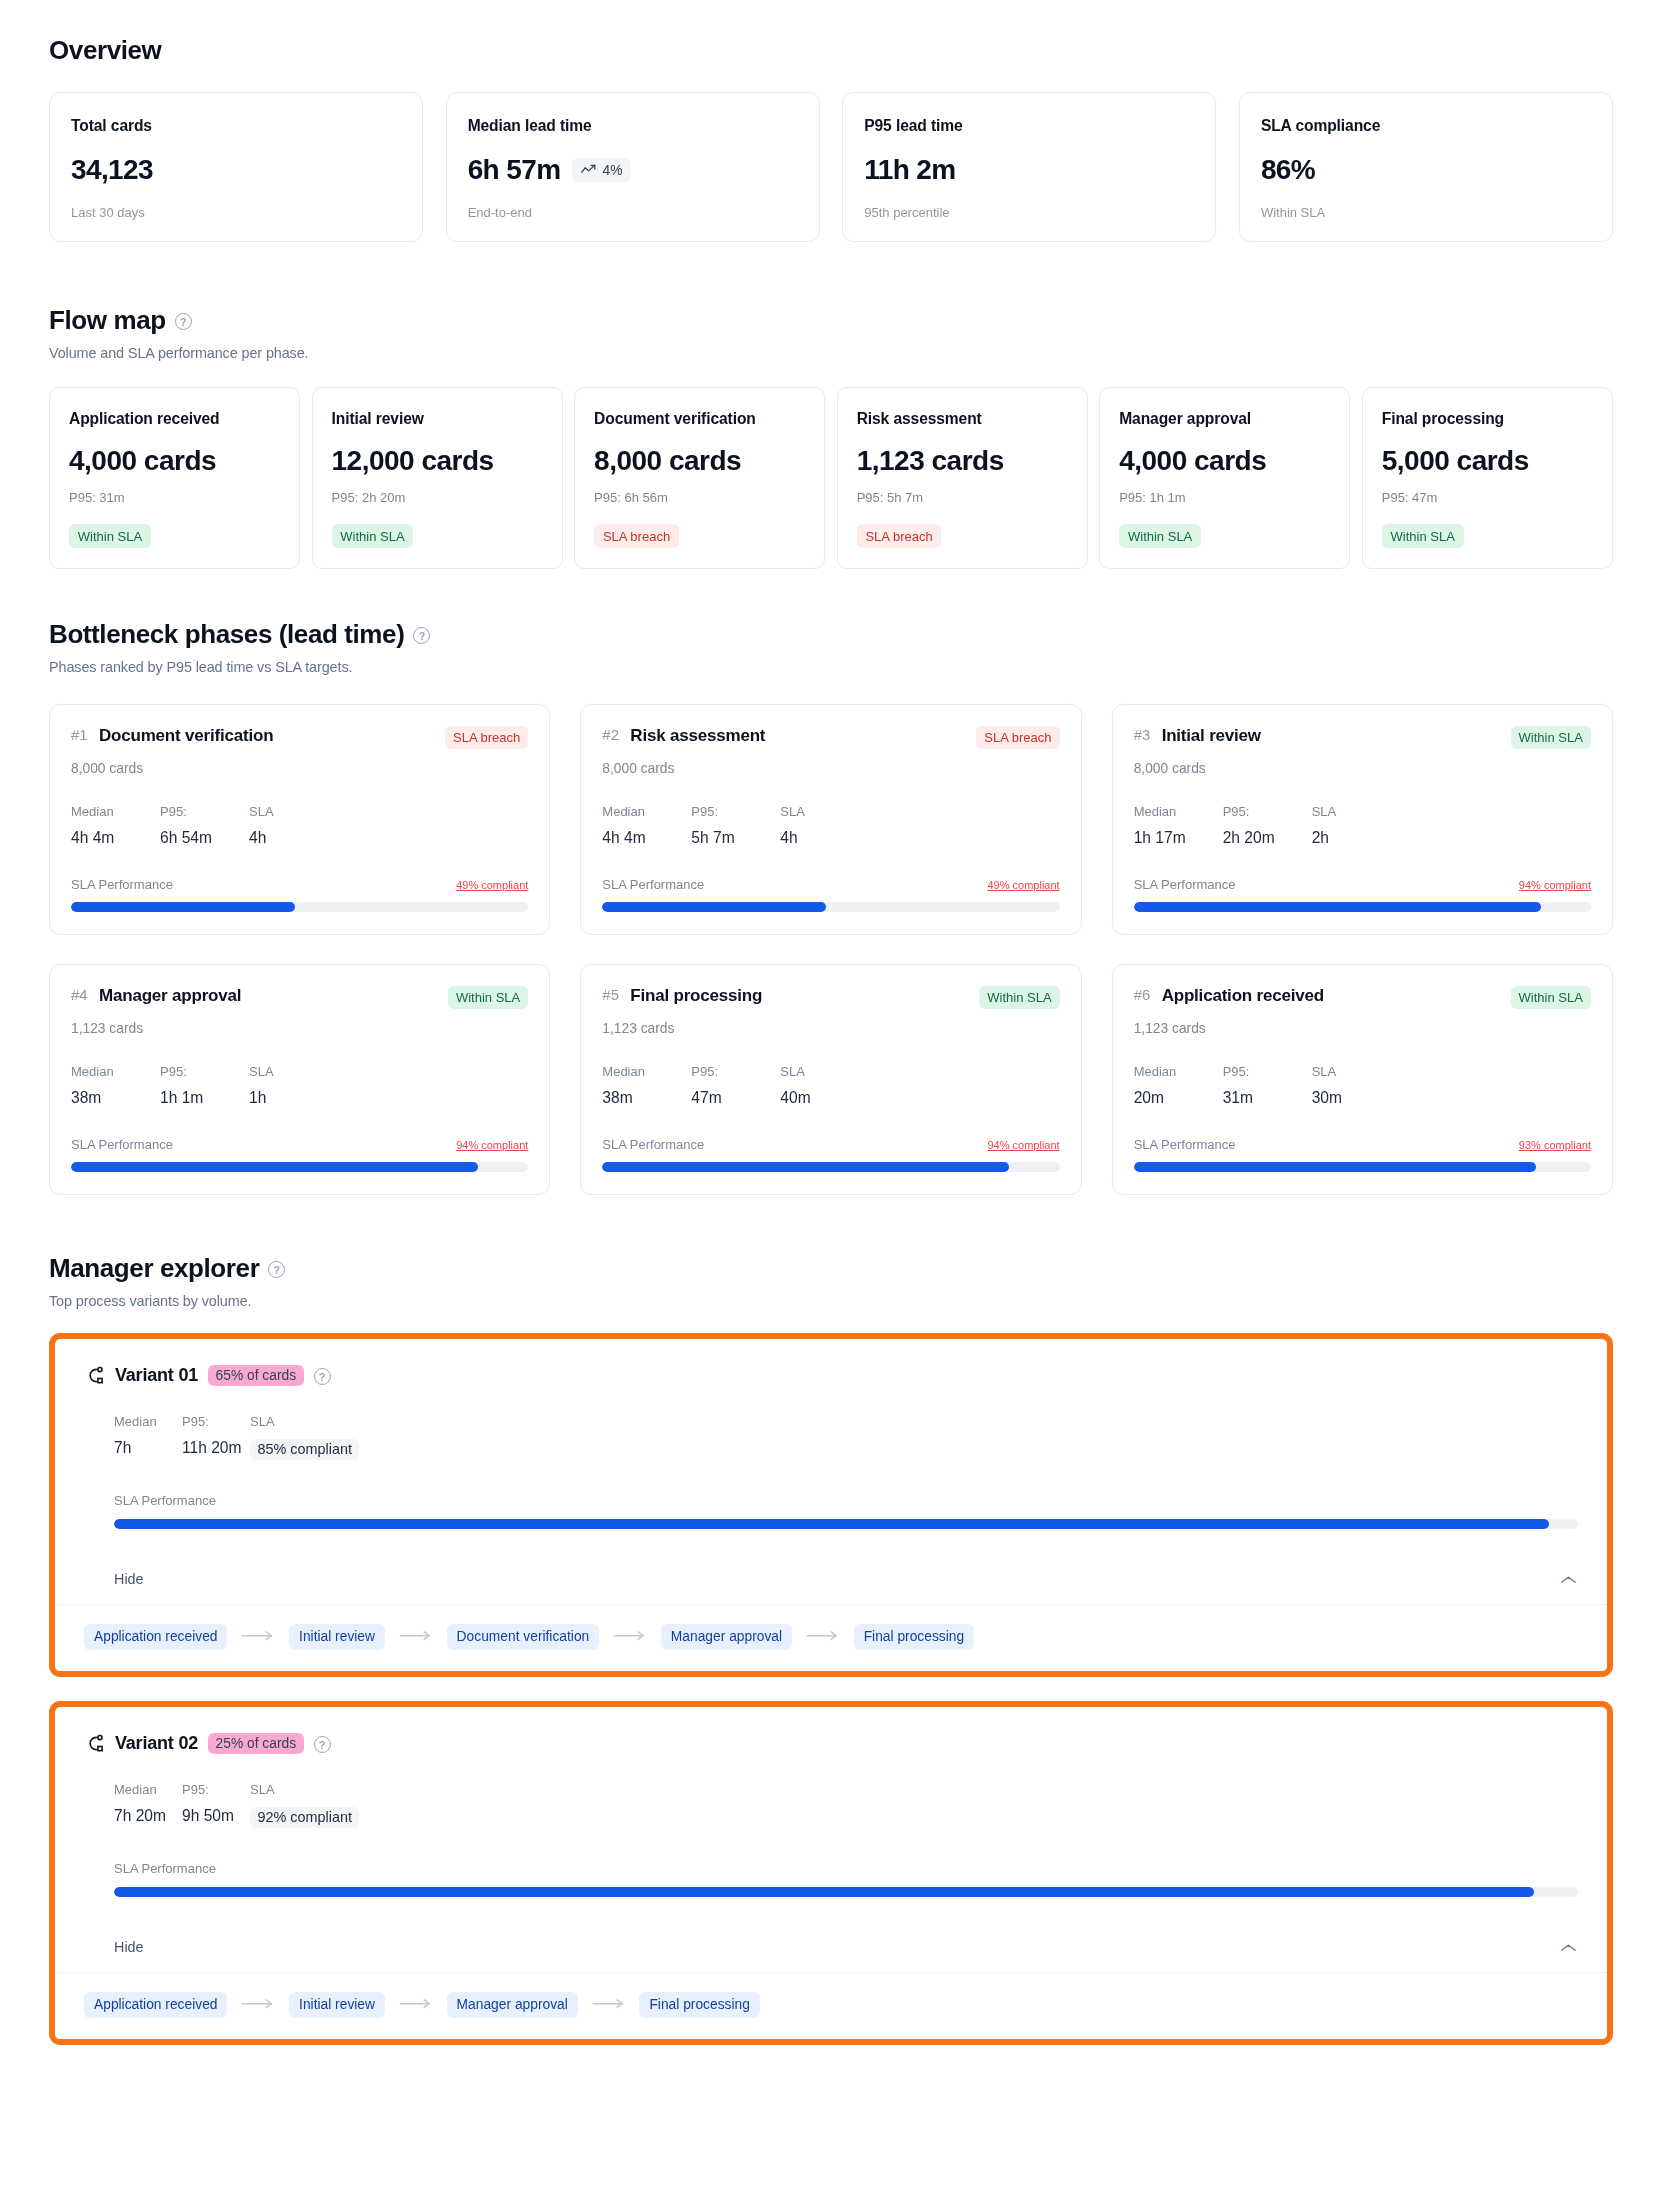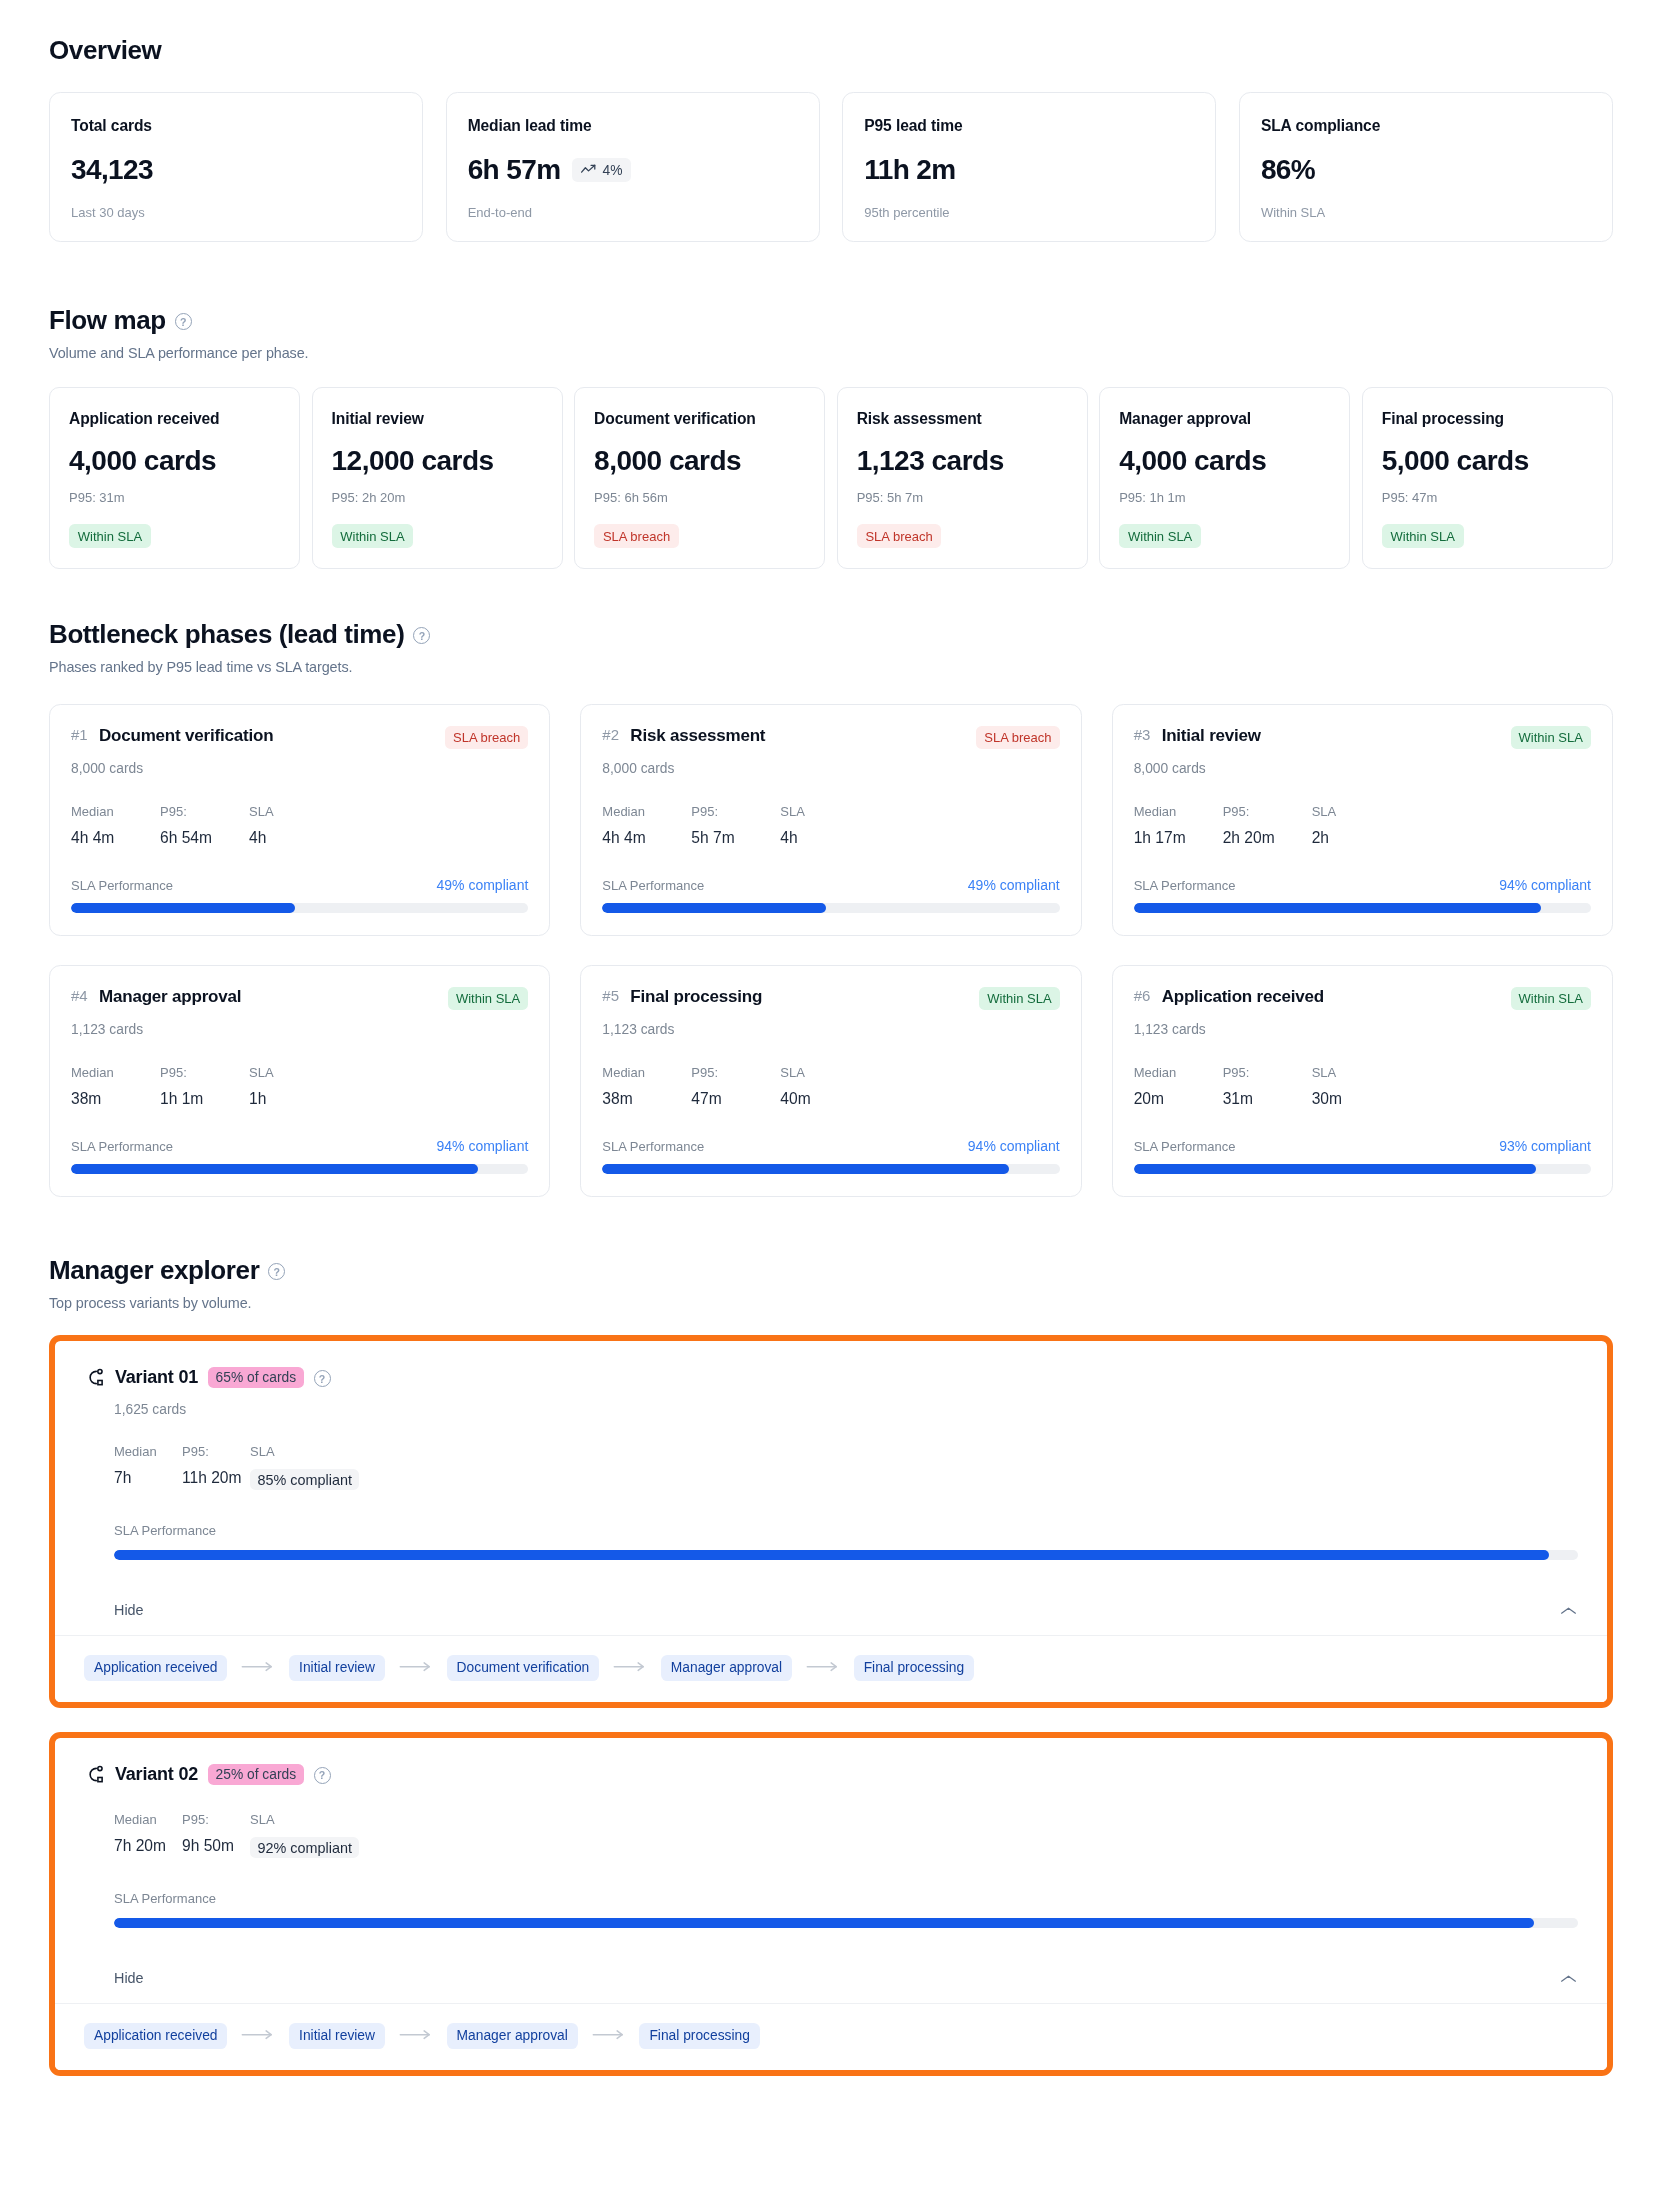--- a/index.html
+++ b/index.html
@@ -102,21 +102,21 @@
   .metrics { margin-top: 27.5px; }
   .metrics-labels, .metrics-values { display: flex; }
   .m-col { width: 89px; }
   .metrics-labels .m-col { font-size: 13px; color: #7d8794; }
   .metrics-values .m-col { font-size: 15.6px; color: #1e293b; margin-top: 10px; }
   .m-warn { color: #d4870a; }
   .m-bad { color: #cf3a1c; }
   .m-good { color: #0f7b46; }
   .perf-row { display: flex; justify-content: space-between; align-items: baseline; margin-top: 30px; }
   .perf-label { font-size: 13px; color: #7d8794; }
-  .perf-val { font-size: 14px; color: #3b82f6; }
+  .perf-val { font-size: 11px; color: #ef4444; text-decoration: underline; }
   .bar { height: 10px; background: #eef0f3; border-radius: 62px; margin-top: 10px; overflow: hidden; }
   .bar > i { display: block; height: 100%; background: #1459e8; border-radius: 62px; }
 
   
   .variant-card {
     border: 6px solid #f97316;
     border-radius: 11.3px;
     background: #fff;
     margin-top: 24px;
     overflow: hidden;
@@ -405,21 +405,20 @@
             <div class="v-head">
               <svg class="v-icon" viewBox="0 0 24 24" fill="none">
                 <path d="M14 5 a6.5 6.5 0 1 0 0 14" stroke="#0b1220" stroke-width="1.8" stroke-linecap="round"></path>
                 <circle cx="18.2" cy="5.2" r="2.4" stroke="#0b1220" stroke-width="1.8"></circle>
                 <rect x="15.9" y="15.4" width="4.8" height="4.8" stroke="#0b1220" stroke-width="1.8"></rect>
               </svg>
               <span class="v-title">Variant 01</span>
               <span class="v-share">65% of cards</span>
               <span class="help-icon">?</span>
             </div>
-            <div class="v-count">1,625 cards</div>
             <div class="v-metrics">
               <div class="metrics-labels">
                 <span class="m-col">Median</span>
                 <span class="m-col">P95:</span>
                 <span class="m-col">SLA</span>
               </div>
               <div class="metrics-values">
                 <span class="m-col">7h</span>
                 <span class="m-col m-bad">11h 20m</span>
                 <span class="m-col wide"><span class="chip-compliant">85% compliant</span></span>

